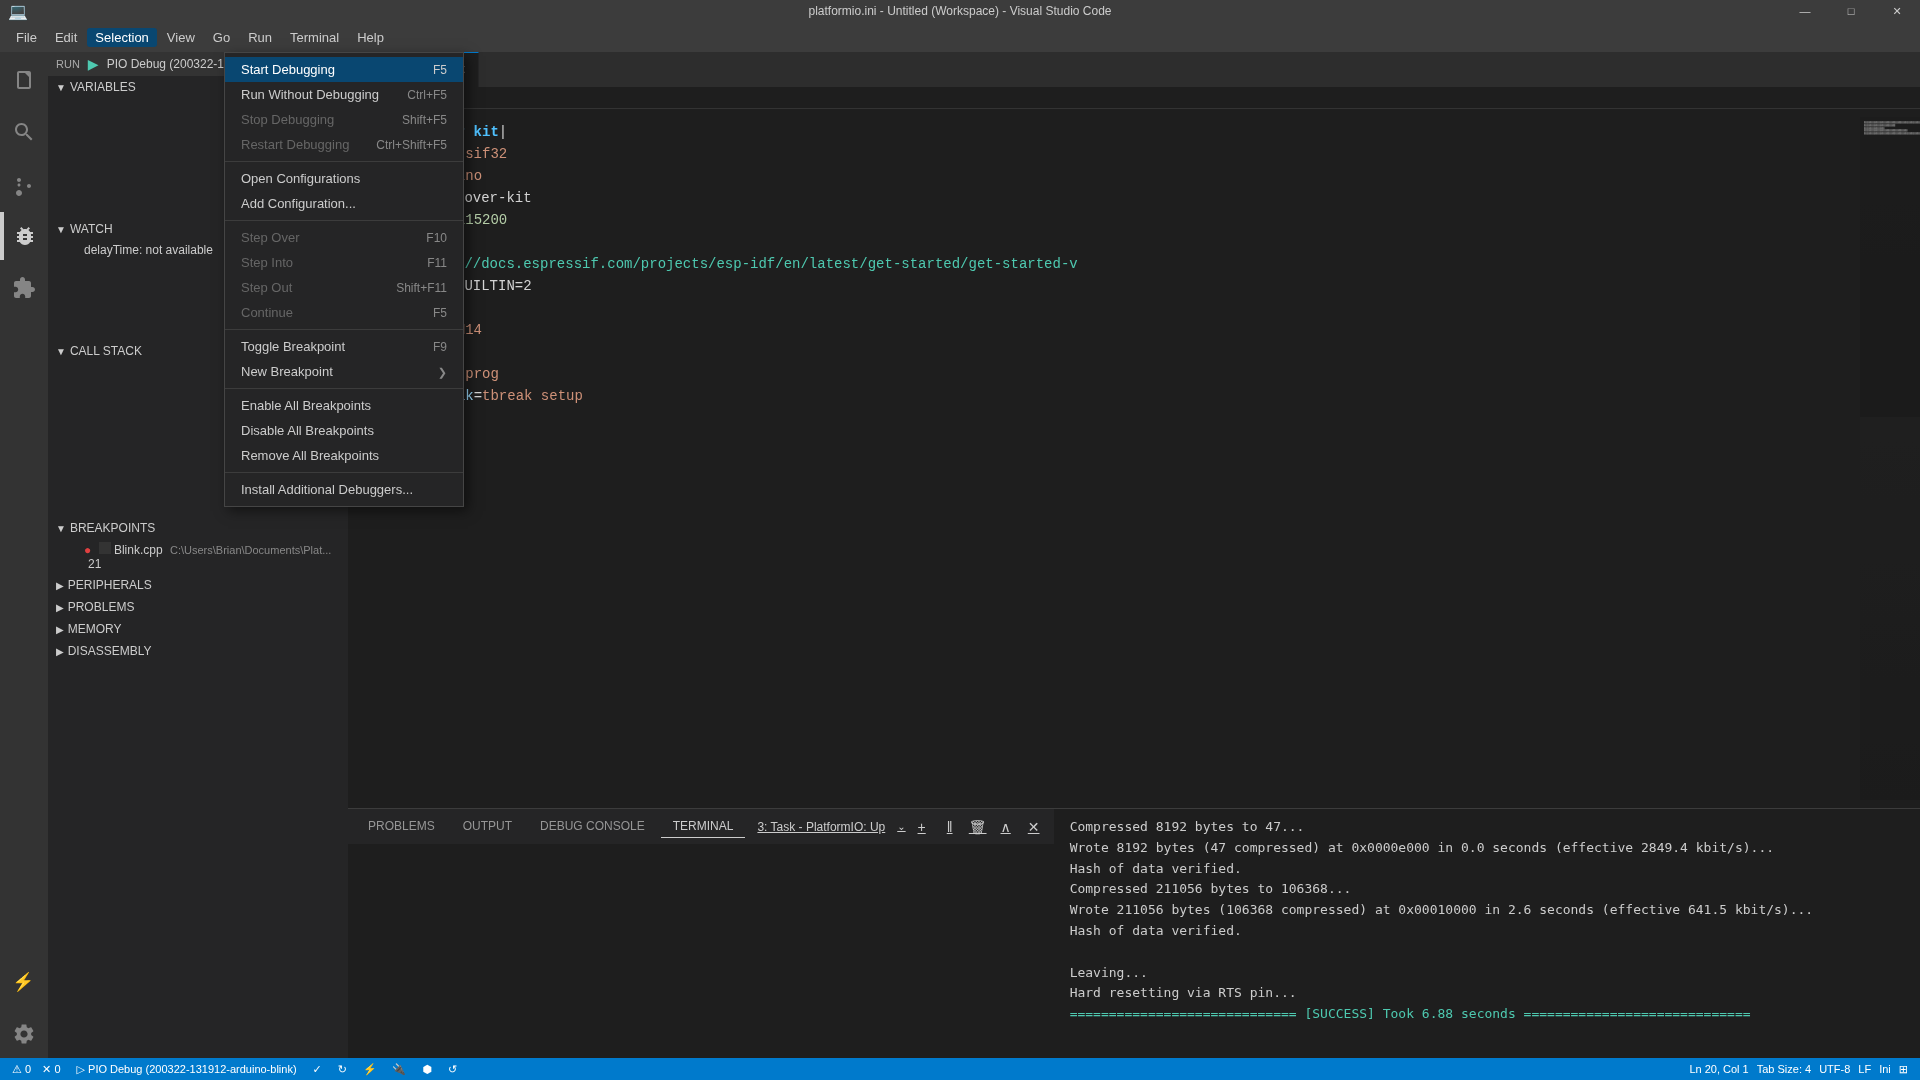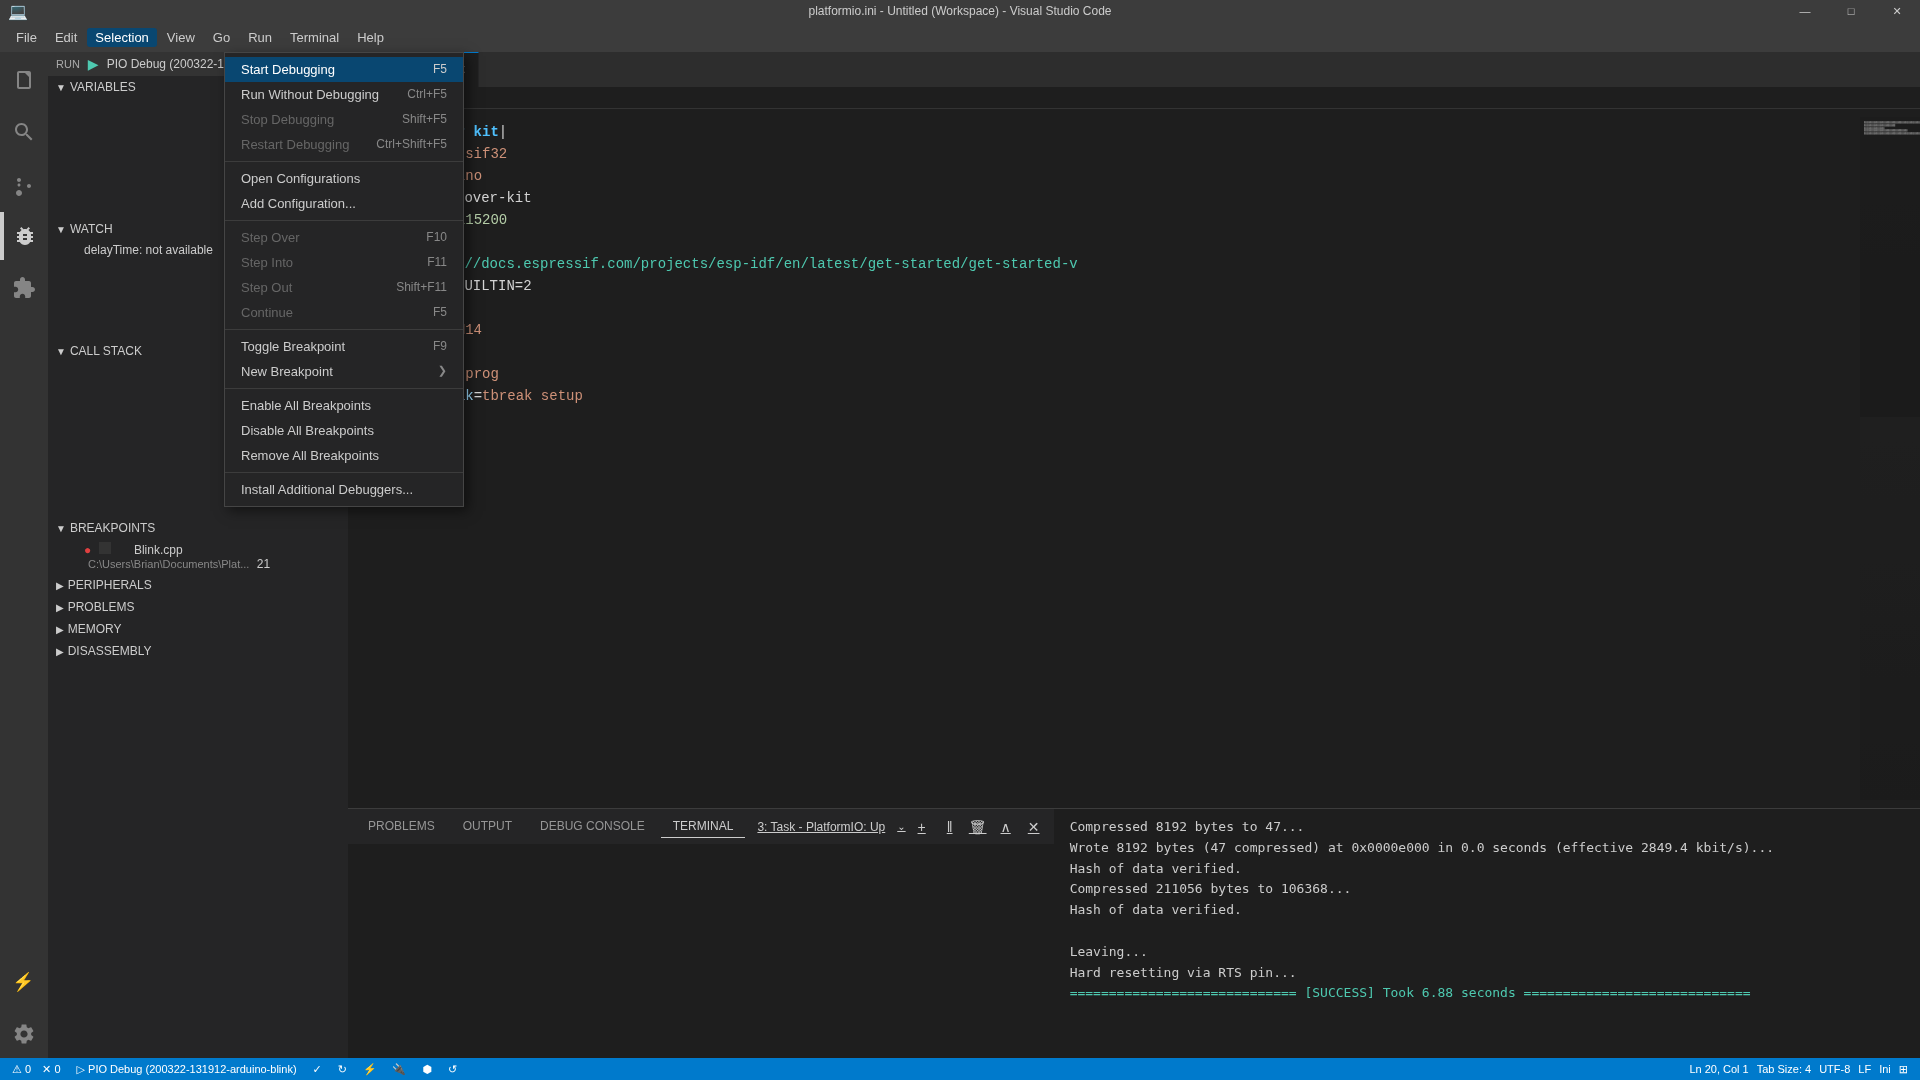--- a/index.html
+++ b/index.html
@@ -296,21 +296,21 @@
       width: 240px;
       padding: 4px 0;
     }
     .menu-separator {
       height: 1px;
       background: #3c3c3c;
       margin: 4px 0;
     }
     .dropdown-item {
       display: flex;
-      align-items: flex-start;
+      align-items: flex-end;
       justify-content: space-between;
       padding: 5px 16px;
       font-size: 13px;
       color: #cccccc;
       cursor: pointer;
       position: relative;
     }
     .dropdown-item.highlighted { background: #094771; color: white; }
     .dropdown-item.disabled { color: #666; cursor: default; }
     .dropdown-shortcut {
@@ -421,21 +421,21 @@
       <span>CALL STACK</span>
     </div>
 
     <div class="sidebar-section-header" style="margin-top: 155px;">
       <span class="chevron">▼</span>
       <span>BREAKPOINTS</span>
     </div>
     <div class="sidebar-item">
       <span style="color:#e04040; margin-right: 4px;">●</span>
       <span style="background:#333; width:12px; height:12px; display:inline-block;"></span>
-      <span style="margin-left:20px;">Blink.cpp</span>
+      <span style="margin-left:0;">Blink.cpp</span>
       <span style="color:#888; font-size:11px; margin-left:4px;">C:\Users\Brian\Documents\Plat...</span>
       <span style="margin-left:4px;">21</span>
     </div>
 
     <div class="sidebar-section-header">
       <span class="chevron">▶</span>
       <span>PERIPHERALS</span>
     </div>
     <div class="sidebar-section-header">
       <span class="chevron">▶</span>
@@ -568,20 +568,21 @@
           <div class="panel-action-btn">🗑</div>
           <div class="panel-action-btn">∧</div>
           <div class="panel-action-btn">✕</div>
         </div>
       </div>
       <div id="terminal-content">
         <div class="terminal-line">Compressed 8192 bytes to 47...</div>
         <div class="terminal-line">Wrote 8192 bytes (47 compressed) at 0x0000e000 in 0.0 seconds (effective 2849.4 kbit/s)...</div>
         <div class="terminal-line">Hash of data verified.</div>
         <div class="terminal-line">Compressed 211056 bytes to 106368...</div>
+        <div class="terminal-line">Wrote 211056 bytes (106368 compressed) at 0x00010000 in 2.6 seconds (effective 641.5 kbit/s)...</div>
         <div class="terminal-line">Hash of data verified.</div>
         <div class="terminal-line">&nbsp;</div>
         <div class="terminal-line">Leaving...</div>
         <div class="terminal-line">Hard resetting via RTS pin...</div>
         <div class="terminal-line terminal-success">============================= [SUCCESS] Took 6.88 seconds =============================</div>
 
       </div>
     </div>
   </div>
 </div>

